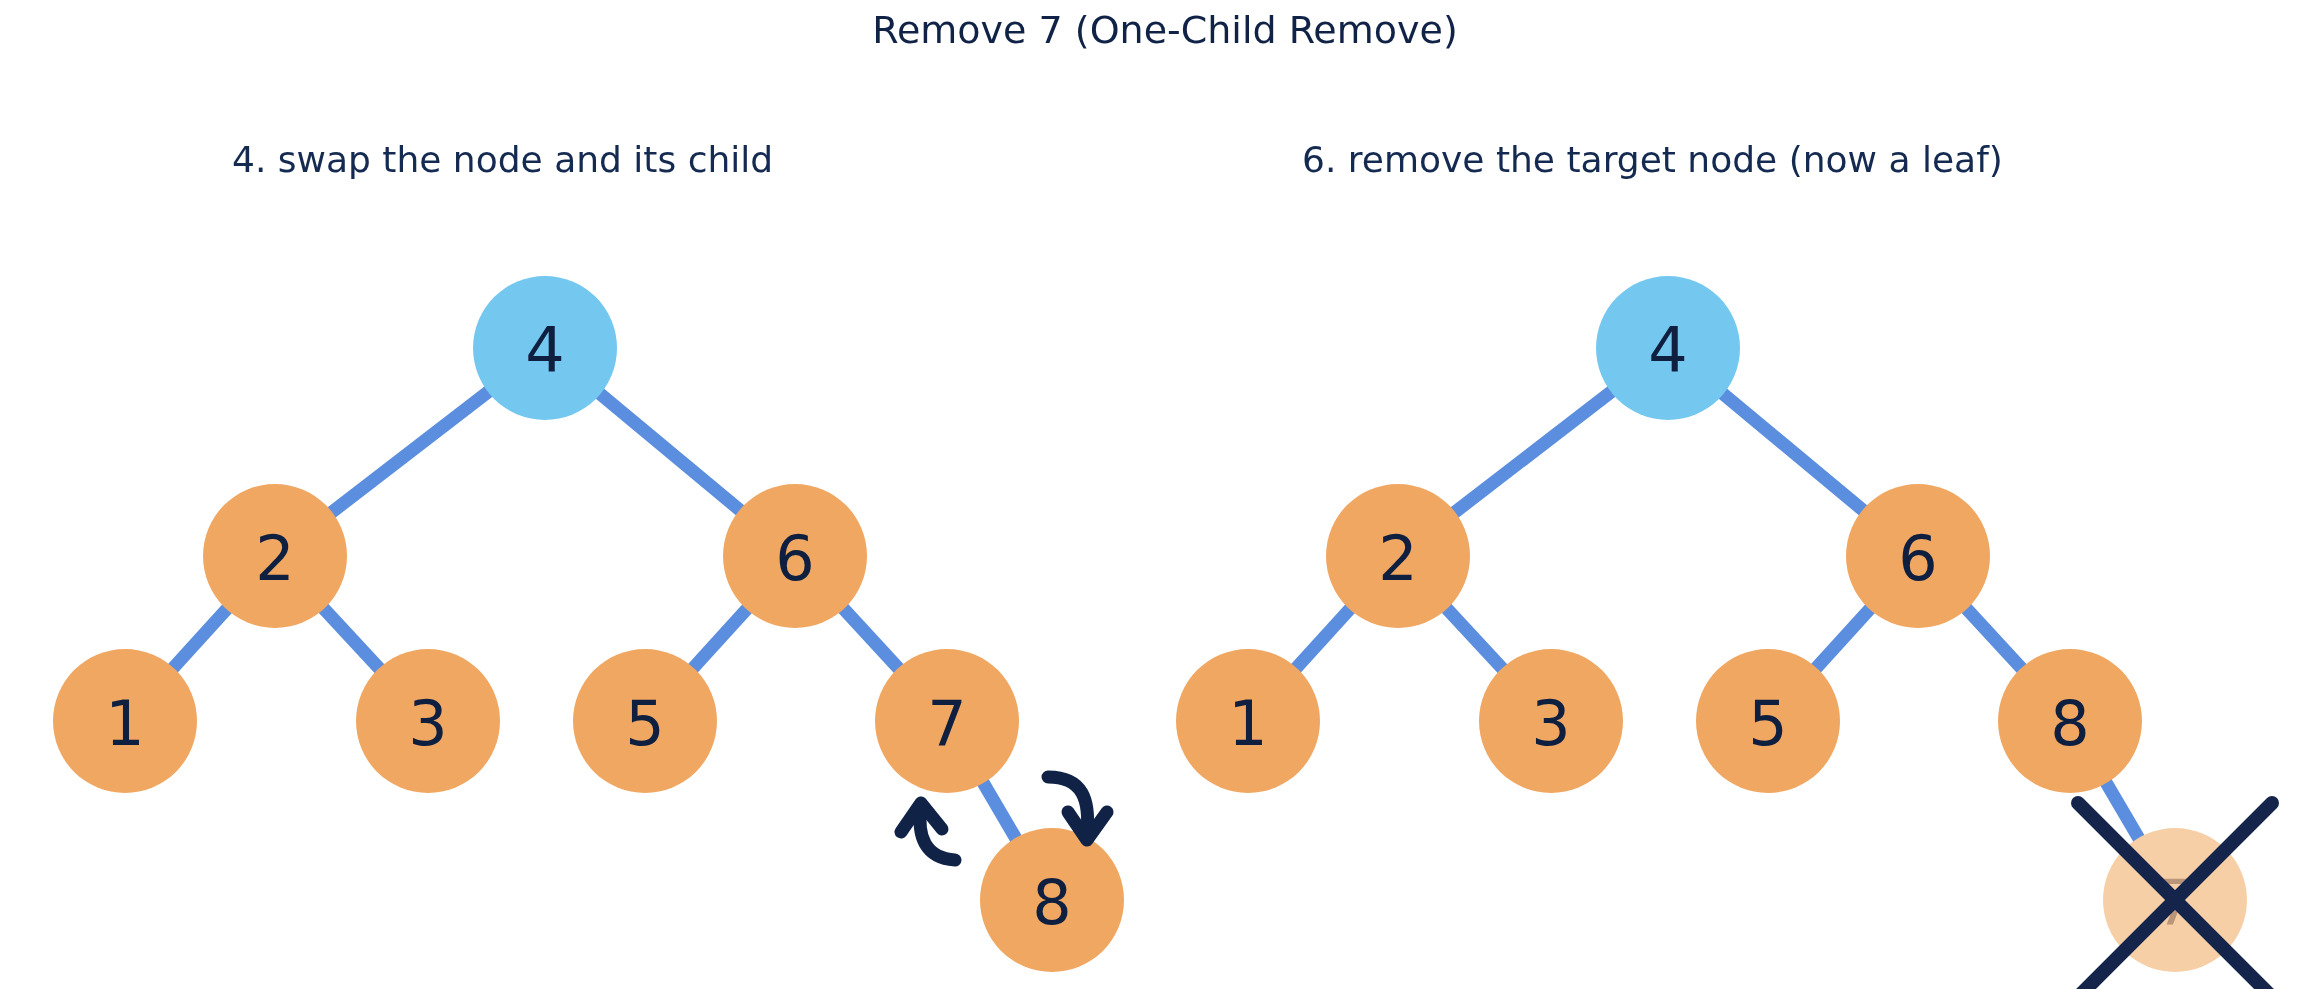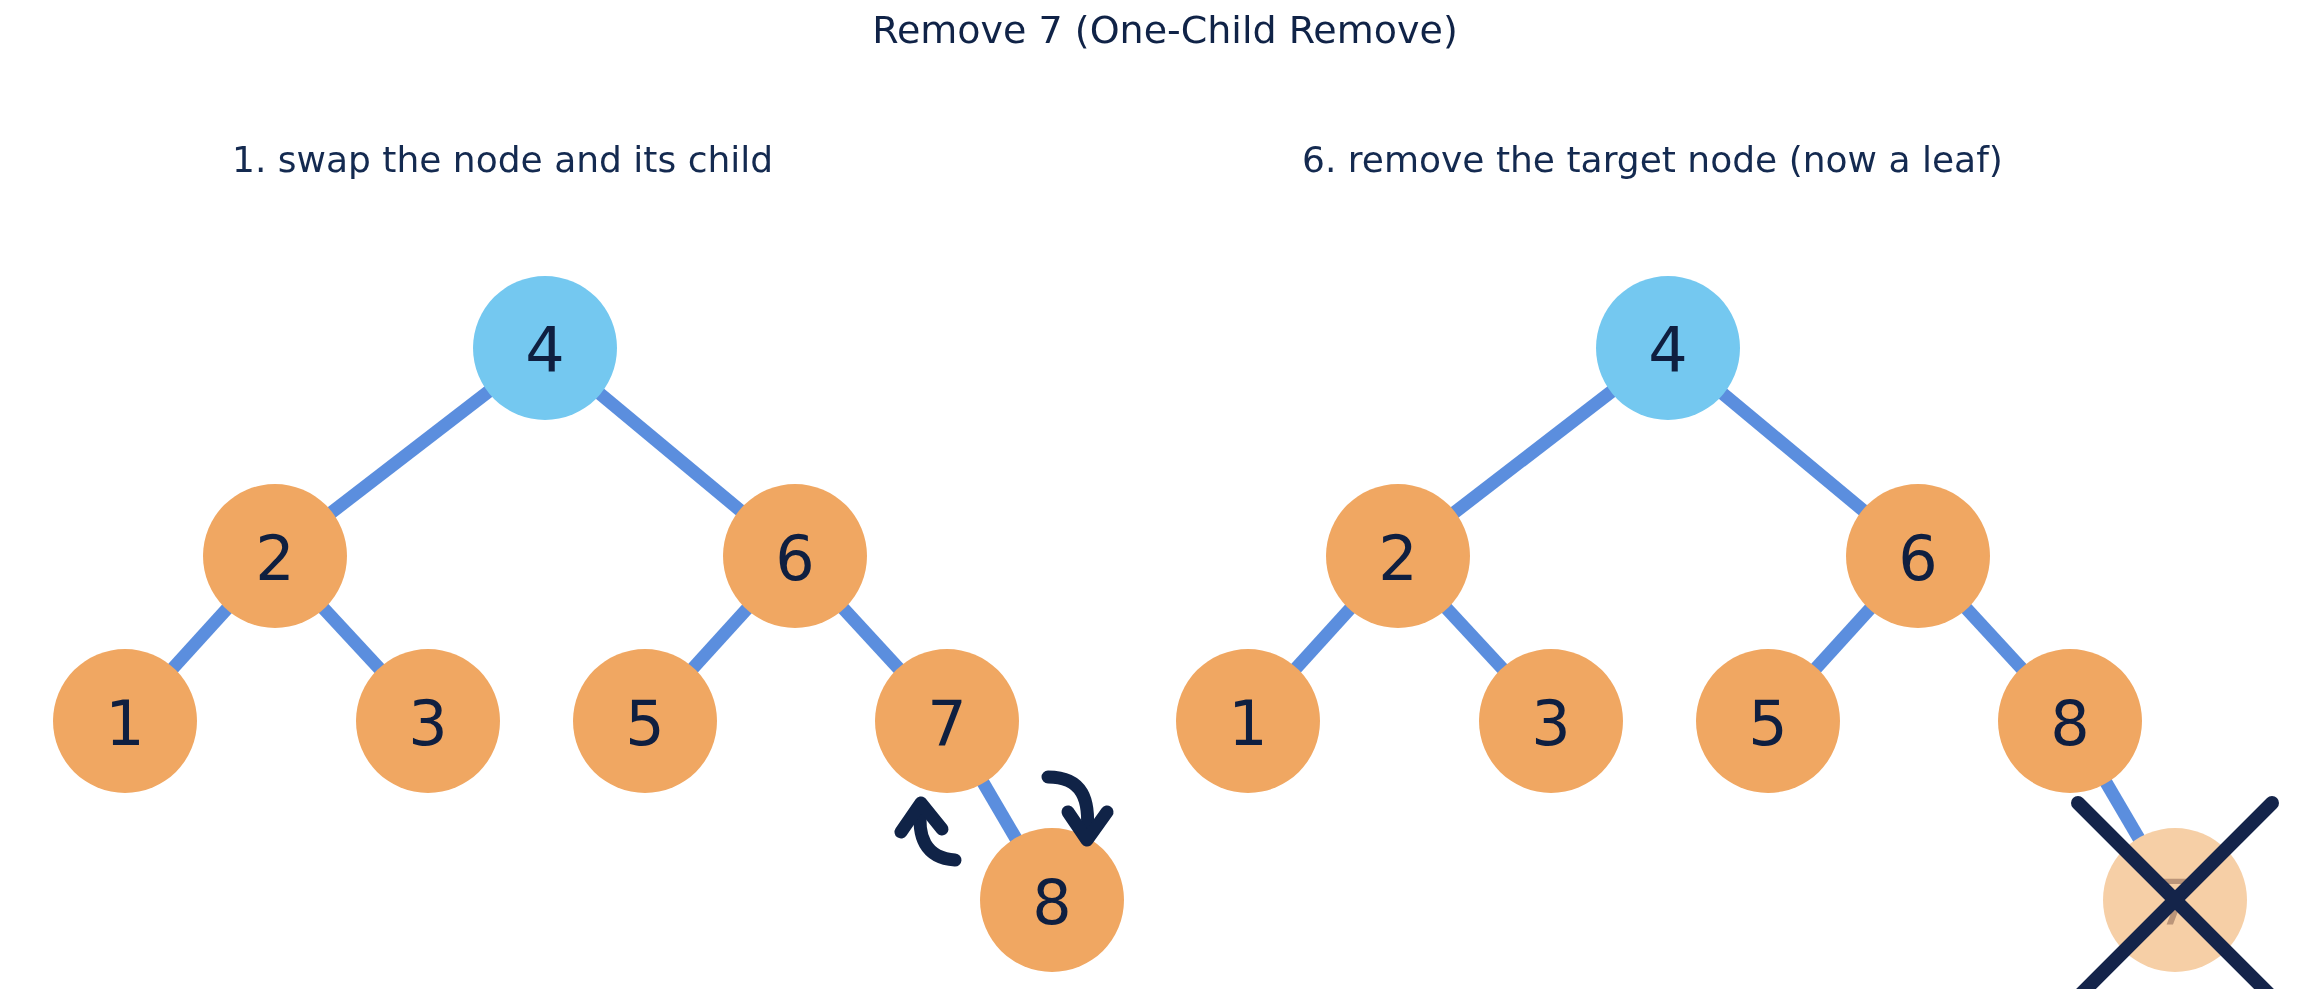--- a/index.html
+++ b/index.html
@@ -66,21 +66,21 @@
     opacity: 0.75;
   }
 </style>
 </head>
 <body>
 
 <div id="root">
 
   <div class="page-title">Remove 7 (One-Child Remove)</div>
 
-  <div class="panel-caption" id="caption-1">1. swap the node and its child</div>
+  <div class="panel-caption" id="caption-1">4. swap the node and its child</div>
 
   <div class="panel-caption" id="caption-2">6. remove the target node (now a leaf)</div>
 
   <svg class="tree-canvas" id="tree-svg" viewBox="0 0 2304 989" xmlns="http://www.w3.org/2000/svg">
     <g id="edges-layer">
         <line x1="545" y1="348" x2="275" y2="556" stroke="#5b8ede" stroke-width="13" stroke-linecap="butt"></line>
         <line x1="545" y1="348" x2="795" y2="556" stroke="#5b8ede" stroke-width="13" stroke-linecap="butt"></line>
         <line x1="275" y1="556" x2="125" y2="721" stroke="#5b8ede" stroke-width="13" stroke-linecap="butt"></line>
         <line x1="275" y1="556" x2="428" y2="721" stroke="#5b8ede" stroke-width="13" stroke-linecap="butt"></line>
         <line x1="795" y1="556" x2="645" y2="721" stroke="#5b8ede" stroke-width="13" stroke-linecap="butt"></line>

